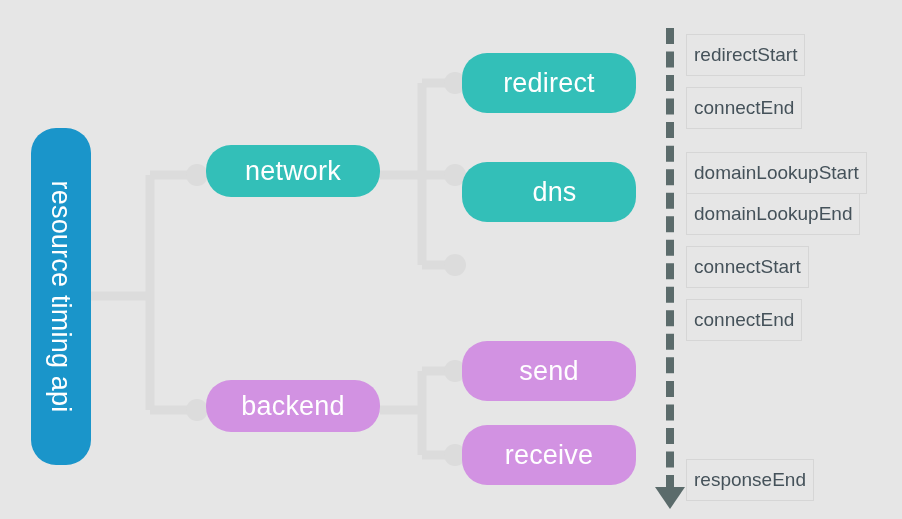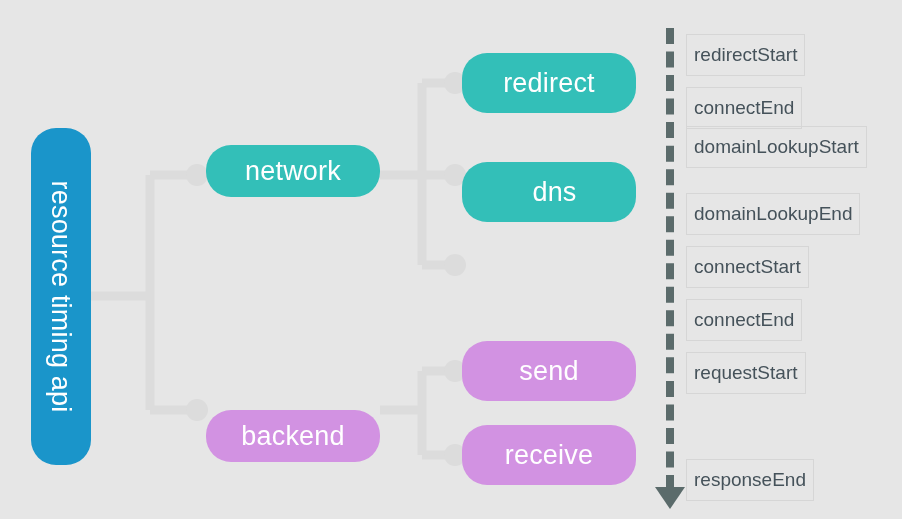--- a/index.html
+++ b/index.html
@@ -62,21 +62,21 @@
   .node-l2 {
     width: 174px;
     height: 60px;
     font-size: 27px;
     left: 462px;
   }
   .teal { background: #33bfb8; }
   .orchid { background: #d292e2; }
 
   .n-network  { top: 145px; }
-  .n-backend  { top: 380px; margin-top: 30px; }
+  .n-backend  { top: 380px; }
   .n-redirect { top: 53px; }
   .n-dns      { top: 162px; padding-left: 11px; }
   .n-connect  { top: 235px; }
   .n-send     { top: 341px; }
   .n-receive  { top: 425px; }
 
   
   .timeline-line {
     position: absolute;
     left: 666px;
@@ -170,20 +170,19 @@
   </div>
   <div class="node node-l2 orchid n-receive">
     <span>receive</span>
   </div>
 
   <div class="timeline-line"></div>
   <div class="timeline-arrow"></div>
 
   <div class="tl-label" style="top:34px">redirectStart</div>
   <div class="tl-label" style="top:87px">connectEnd</div>
-  <div class="tl-label" style="top:126px">domainLookupStart</div>
+  <div class="tl-label" style="top:152px">domainLookupStart</div>
   <div class="tl-label" style="top:193px">domainLookupEnd</div>
   <div class="tl-label" style="top:246px">connectStart</div>
   <div class="tl-label" style="top:299px">connectEnd</div>
-  <div class="tl-label" style="top:352px">requestStart</div>
   <div class="tl-label" style="top:459px">responseEnd</div>
 
 </div>
 
 </body></html>

